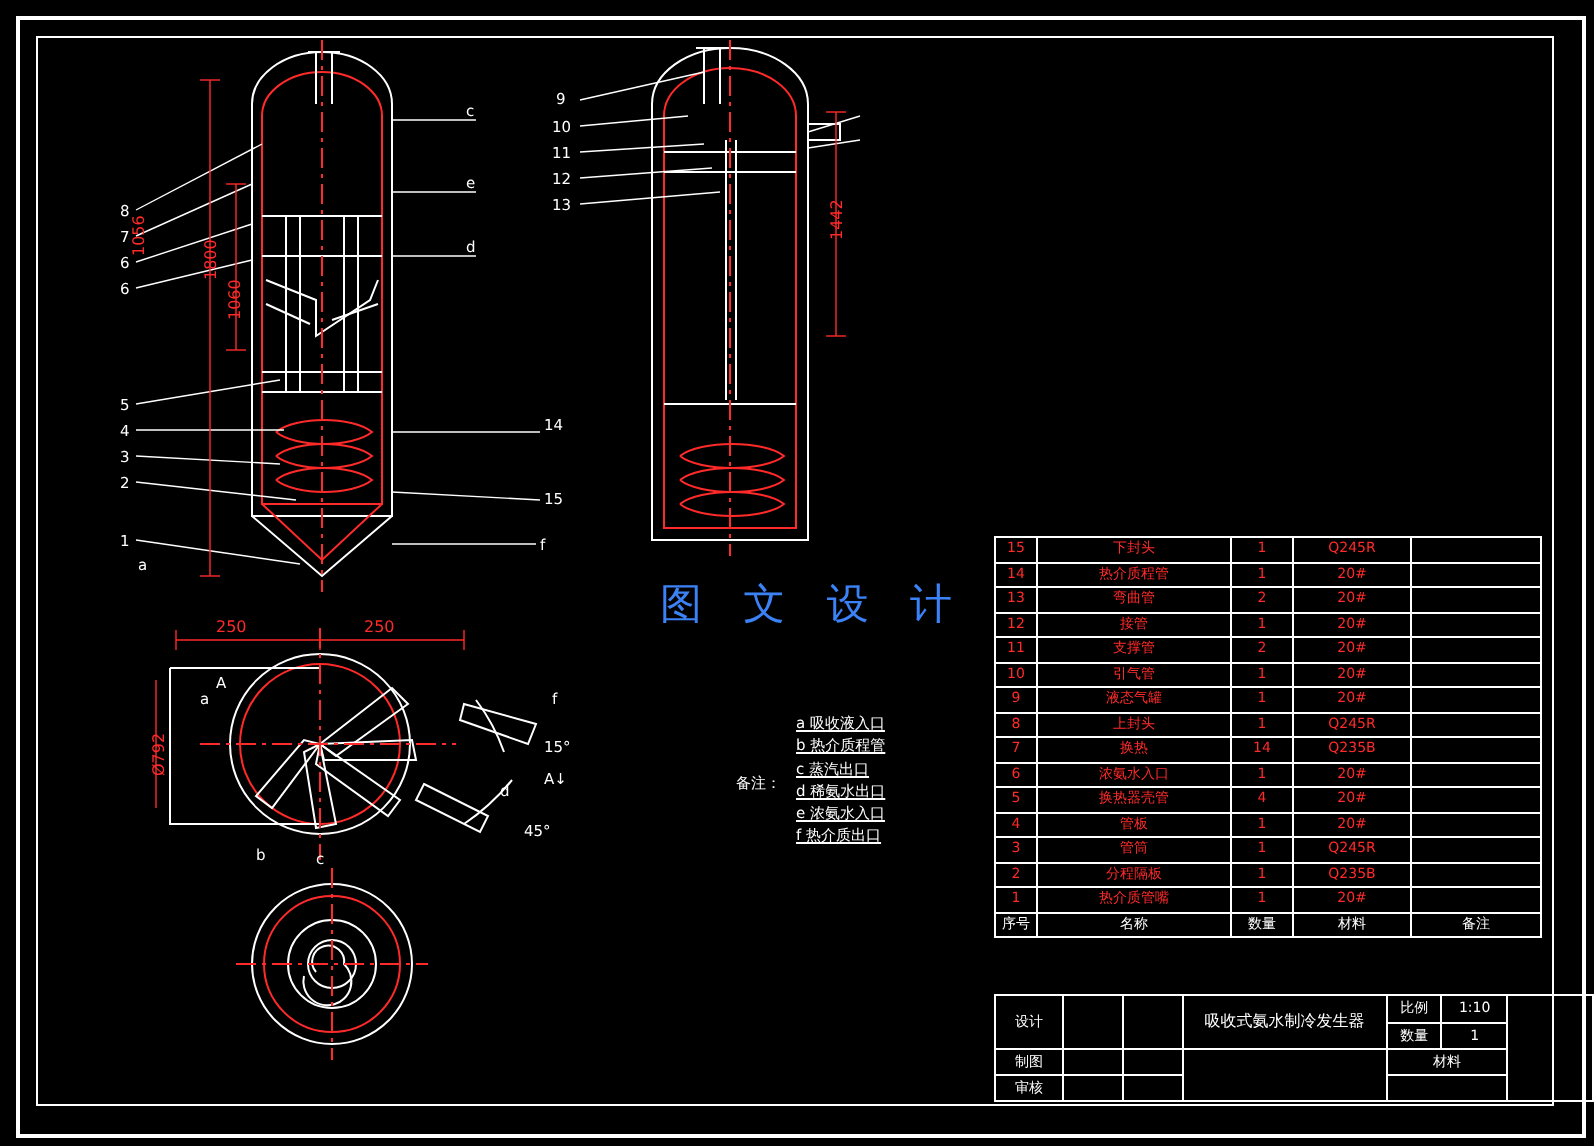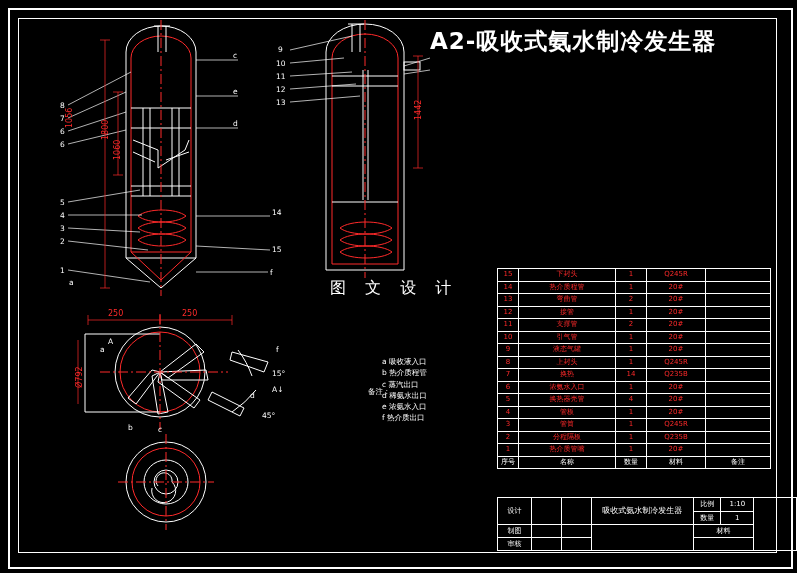--- a/index.html
+++ b/index.html
@@ -4,48 +4,47 @@
 <style>
   html,body{margin:0;padding:0;background:#000;}
   #root{position:relative;width:797px;height:573px;background:#000;overflow:hidden;
         font-family:"DejaVu Sans","Liberation Sans",sans-serif;}
   .frame-outer{position:absolute;left:8px;top:8px;width:781px;height:557px;border:2px solid #fff;}
   .frame-inner{position:absolute;left:18px;top:18px;width:757px;height:533px;border:1px solid #fff;}
   .title-main{position:absolute;left:430px;top:26px;color:#fff;font-size:23px;font-weight:bold;
               letter-spacing:1px;white-space:nowrap;}
   .note-block{position:absolute;left:500px;top:78px;color:#ff2a2a;font-size:8.5px;line-height:1.55;width:250px;}
   .note-title{color:#ff2a2a;font-size:9px;margin-left:22px;margin-bottom:3px;}
-  .logo-text{position:absolute;left:330px;top:278px;color:#ffffff;font-size:16px;letter-spacing:7px;}
+  .logo-text{position:absolute;left:330px;top:288px;color:#3b82f6;font-size:21px;letter-spacing:7px;}
   .legend{position:absolute;left:370px;top:356px;color:#fff;font-size:7.5px;line-height:1.5;}
   svg{position:absolute;left:0;top:0;}
   .tbl{position:absolute;left:497px;top:268px;border-collapse:collapse;font-size:7px;color:#fff;}
   .tbl td{border:1px solid #fff;padding:0 2px;height:11.5px;line-height:11.5px;color:#fff;white-space:nowrap;}
   .tbl td.c{text-align:center;}
   .tbl td.red{color:#ff2a2a;}
   .tbl2{position:absolute;left:497px;top:497px;border-collapse:collapse;font-size:7px;color:#fff;}
   .tbl2 td{border:1px solid #fff;padding:0 2px;height:12px;line-height:12px;white-space:nowrap;text-align:center;}
   .dimtext{fill:#ff2a2a;font-size:8px;font-family:"DejaVu Sans","Liberation Sans",sans-serif;}
   .lbl{fill:#fff;font-size:7.5px;font-family:"DejaVu Sans","Liberation Sans",sans-serif;}
 </style>
 </head>
 <body>
 
 <div id="root">
 
   <div class="frame-outer"></div>
   <div class="frame-inner"></div>
 
-  <div class="title-main">A2-吸收式氨水制冷发生器</div>
 
 
   <div class="logo-text">图 文 设 计</div>
 
   <div class="legend">
     <div style="position:absolute;left:-2px;top:30px;">备注：</div>
-    <div style="margin-left:12px;">
+    <div style="margin-left:28px;text-decoration:underline;">
       <div>a  吸收液入口</div>
       <div>b  热介质程管</div>
       <div>c  蒸汽出口</div>
       <div>d  稀氨水出口</div>
       <div>e  浓氨水入口</div>
       <div>f  热介质出口</div>
     </div>
   </div>
 
   <svg width="797" height="573">

